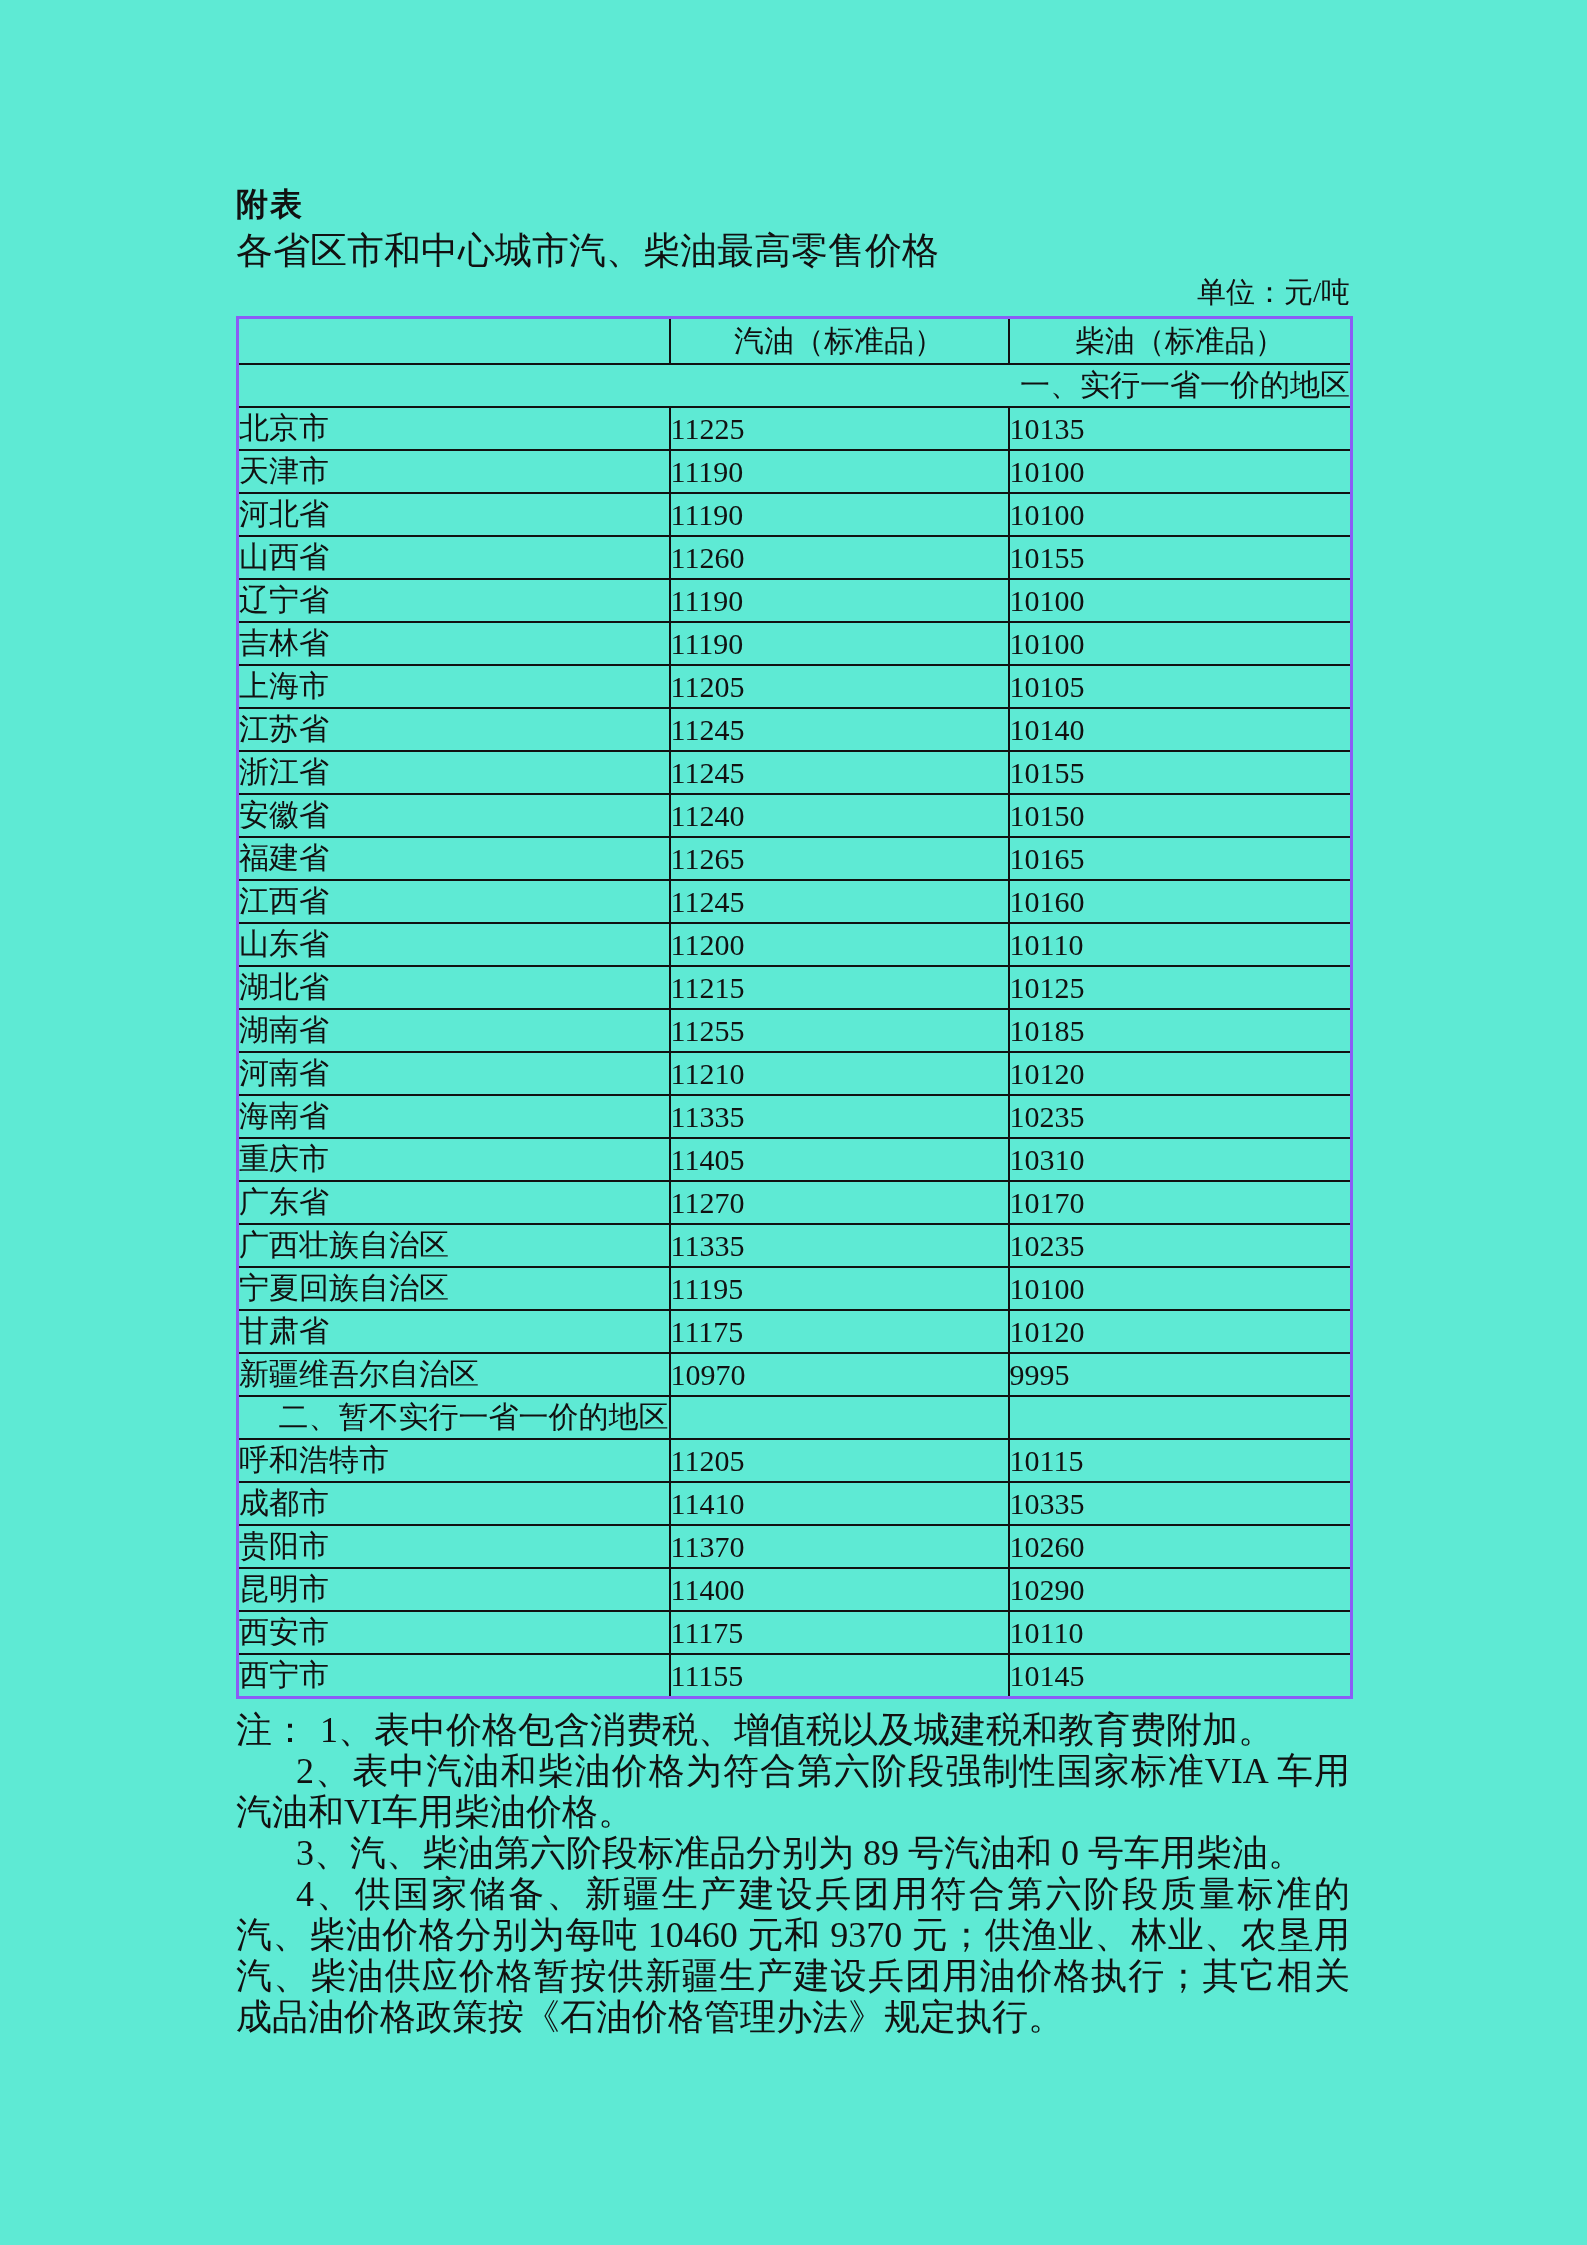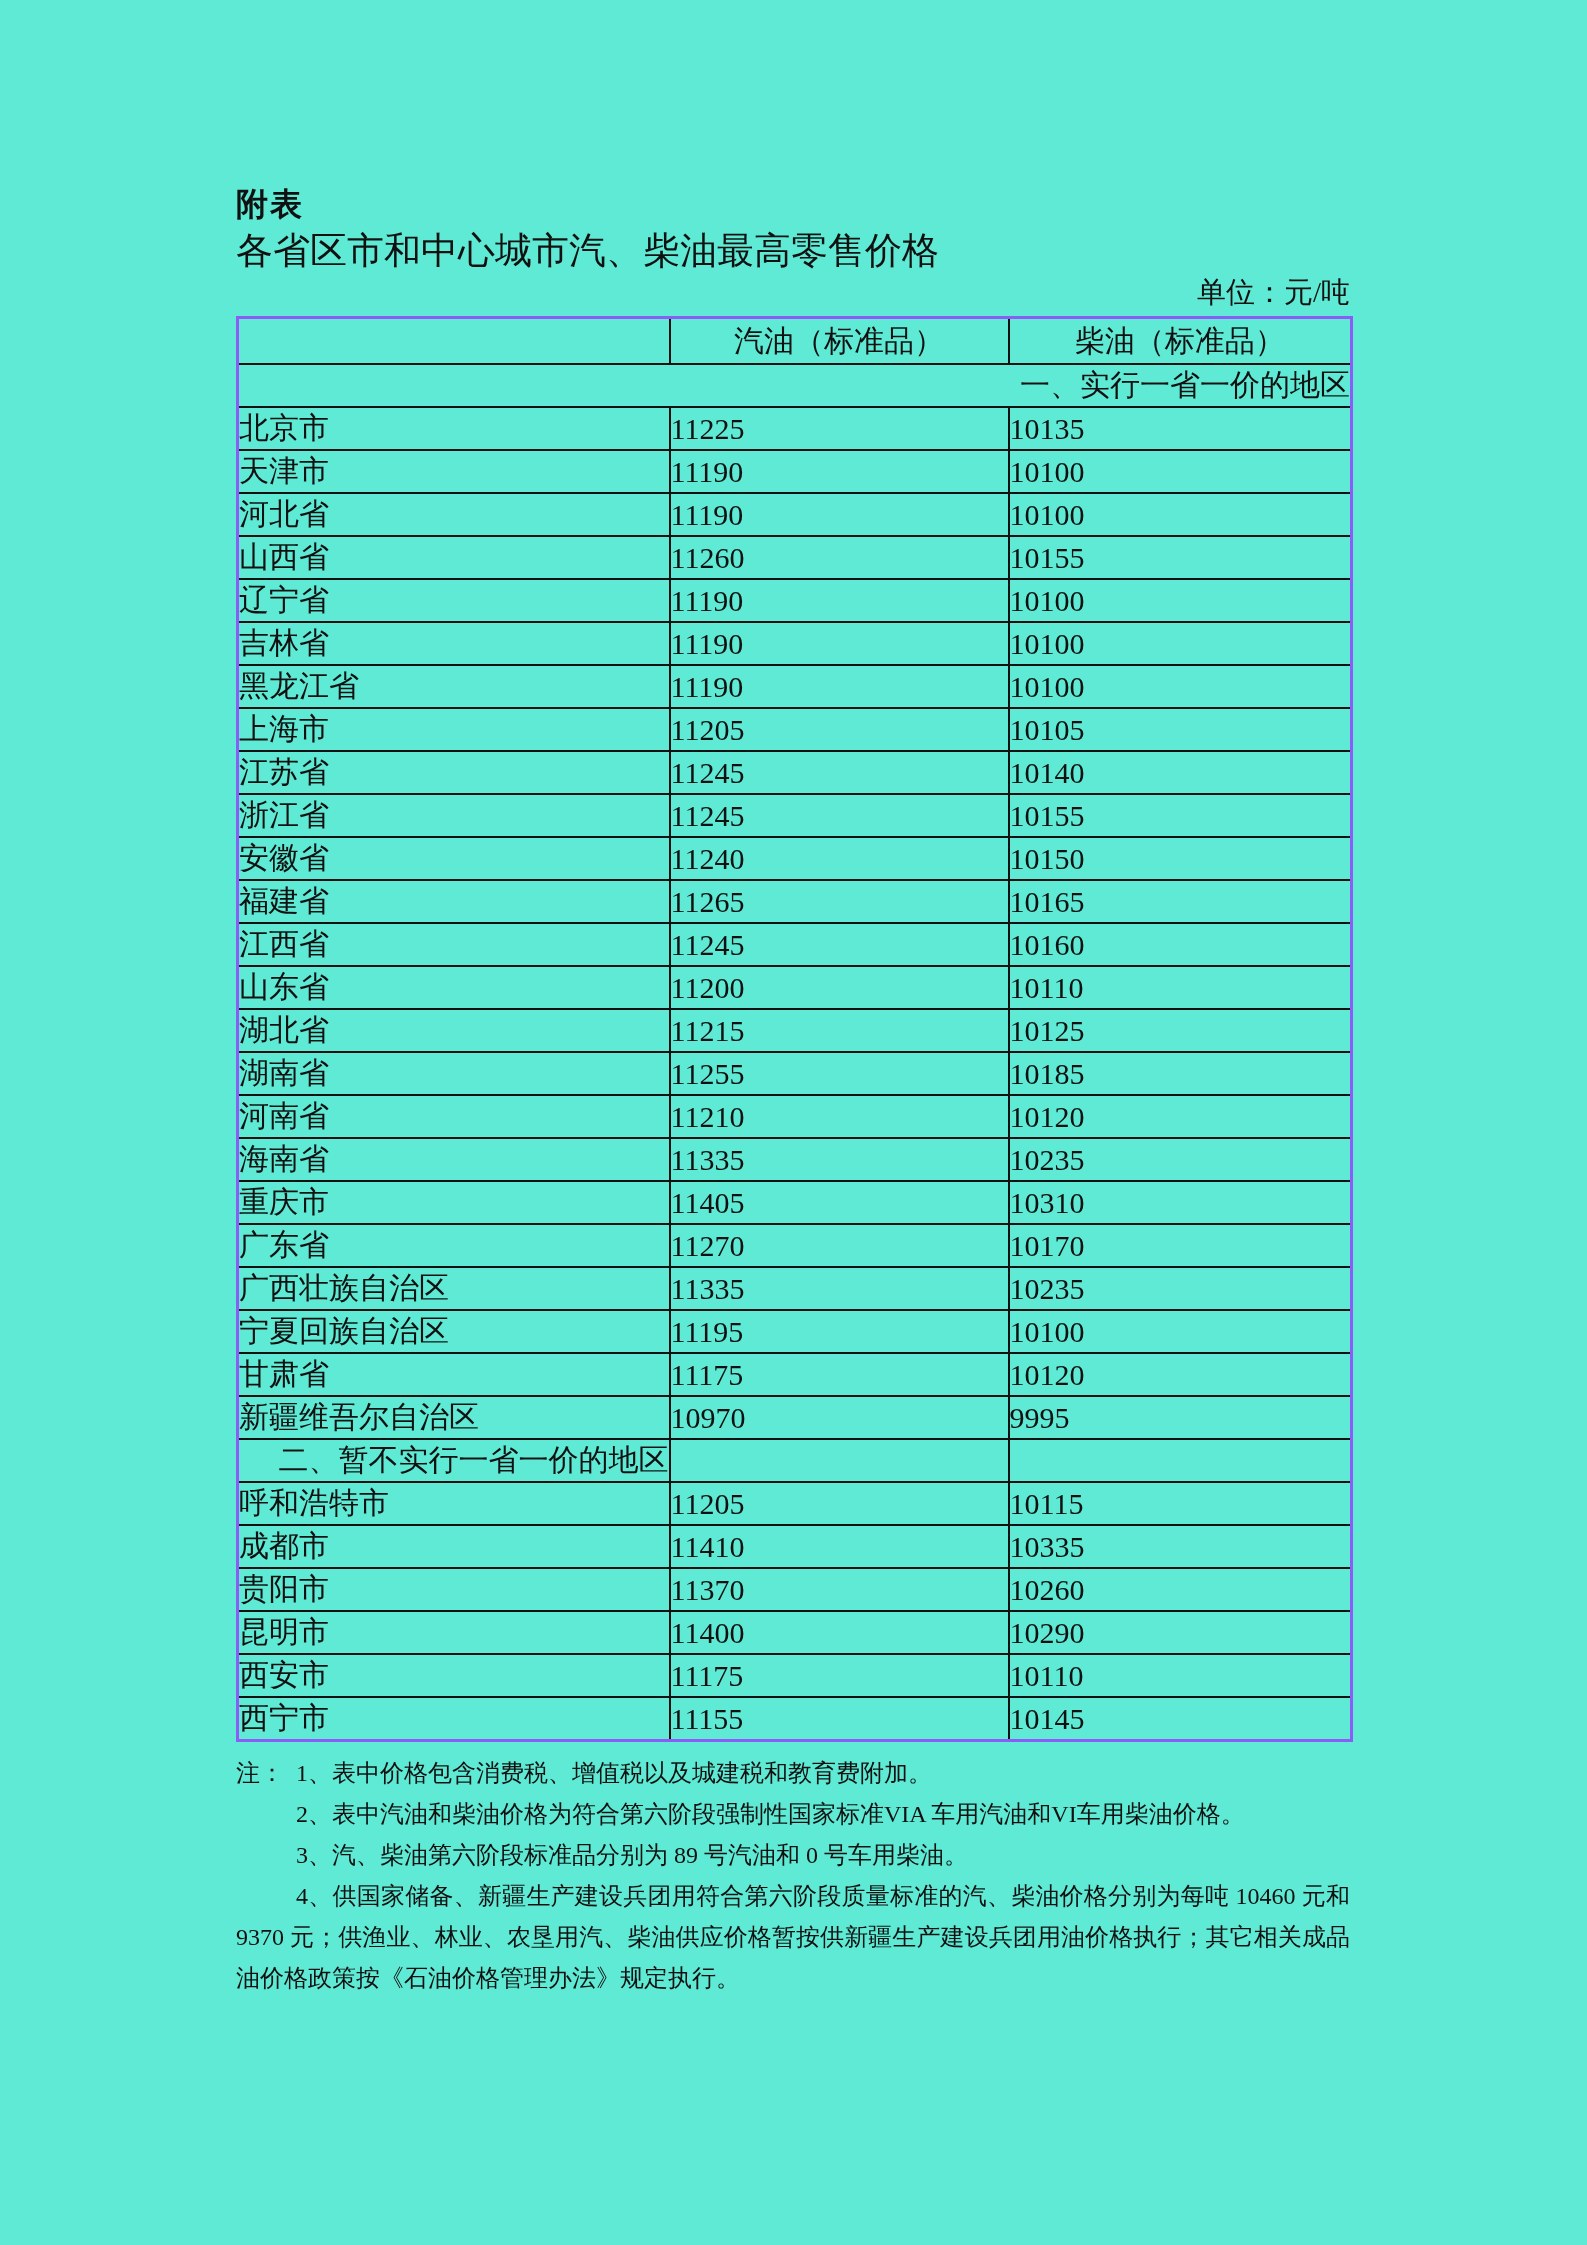--- a/index.html
+++ b/index.html
@@ -74,21 +74,21 @@
   }
   td.region {
     text-align: left;
     padding-left: 86px;
   }
   td.num {
     text-align: left;
   }
   .notes {
     margin-top: 11px;
-    font-size: 24px;
+    font-size: 36px;
     line-height: 41px;
   }
   .notes p {
     margin: 0;
     text-align: justify;
   }
   .notes p.indent {
     text-indent: 60px;
   }
   .note-prefix {
@@ -148,25 +148,20 @@
             <td class="region">辽宁省</td>
             <td class="num">11190</td>
             <td class="num">10100</td>
           </tr>
           <tr class="data-row">
             <td class="region">吉林省</td>
             <td class="num">11190</td>
             <td class="num">10100</td>
           </tr>
           <tr class="data-row">
-            <td class="region">黑龙江省</td>
-            <td class="num">11190</td>
-            <td class="num">10100</td>
-          </tr>
-          <tr class="data-row">
             <td class="region">上海市</td>
             <td class="num">11205</td>
             <td class="num">10105</td>
           </tr>
           <tr class="data-row">
             <td class="region">江苏省</td>
             <td class="num">11245</td>
             <td class="num">10140</td>
           </tr>
           <tr class="data-row">

